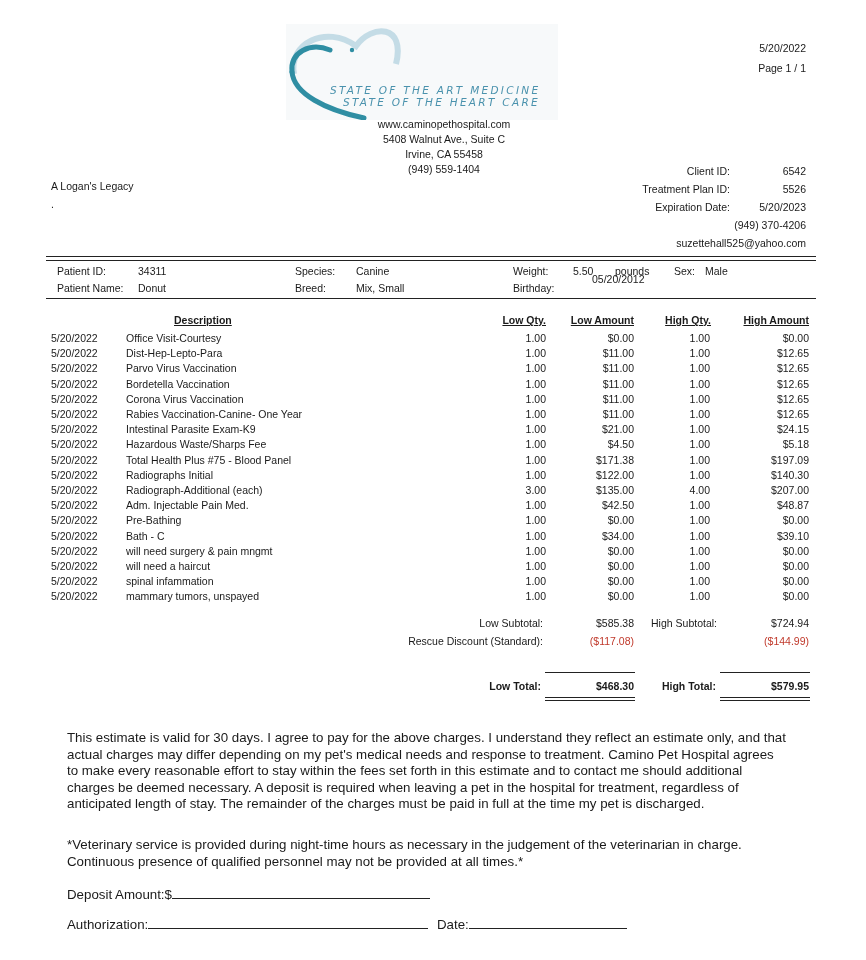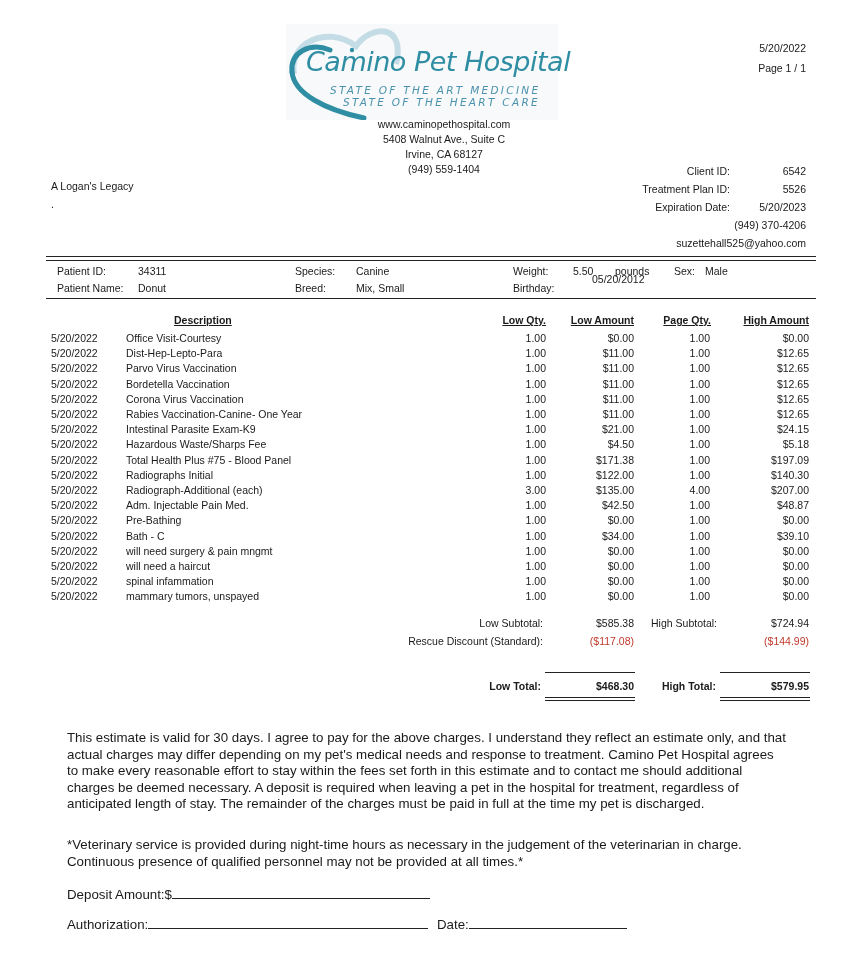--- a/index.html
+++ b/index.html
@@ -31,29 +31,28 @@
 </head>
 <body>
 
 <div class="abs logo">
   <svg width="272" height="96" viewBox="0 0 272 96">
     <path d="M8 50 C 2 20, 40 0, 70 22 C 86 0, 120 0, 110 40" fill="none" stroke="#c4dce6" stroke-width="6"></path>
     <path d="M6 48 C 8 70, 40 86, 78 94" fill="none" stroke="#2f8ea3" stroke-width="5" stroke-linecap="round"></path>
     <path d="M6 48 C 4 28, 24 18, 44 26" fill="none" stroke="#2f8ea3" stroke-width="5" stroke-linecap="round"></path>
     <circle cx="66" cy="26" r="2.2" fill="#2f8ea3"></circle>
   </svg>
-  <div class="logo-title">Camino Pet Hospital</div>
   <div class="logo-tag" style="left:44px; top:60px;">STATE OF THE ART MEDICINE</div>
   <div class="logo-tag" style="left:57px; top:72px;">STATE OF THE HEART CARE</div>
 </div>
 
 <div class="abs addr">
   <div>www.caminopethospital.com</div>
   <div>5408 Walnut Ave., Suite C</div>
-  <div>Irvine, CA 68127</div>
+  <div>Irvine, CA 55458</div>
   <div>(949) 559-1404</div>
 </div>
 
 <div class="abs topright" style="top:42px;">5/20/2022</div>
 <div class="abs topright" style="top:62px;">Page 1 / 1</div>
 
 <div class="abs sm" style="left:51px; top:180px;">A Logan's Legacy</div>
 <div class="abs sm" style="left:51px; top:198px;">.</div>
 
 <div class="abs kv-label" style="right:136px; top:165px;">Client ID:</div>
@@ -83,21 +82,21 @@
 <div class="abs pl" style="left:674px; top:265px;">Sex:</div>
 <div class="abs pl" style="left:705px; top:265px;">Male</div>
 <div class="abs pl" style="left:513px; top:282px;">Birthday:</div>
 <div class="abs pl" style="left:592px; top:273px;">05/20/2012</div>
 
 <div class="abs hr-single" style="top:298px;"></div>
 
 <div class="abs th" style="left:126px; top:314px;">Description</div>
 <div class="abs th r" style="right:320px; top:314px;">Low Qty.</div>
 <div class="abs th r" style="right:232px; top:314px;">Low Amount</div>
-<div class="abs th r" style="right:155px; top:314px;">Page Qty.</div>
+<div class="abs th r" style="right:155px; top:314px;">High Qty.</div>
 <div class="abs th r" style="right:57px; top:314px;">High Amount</div>
 
 <div class="abs" style="left:0; top:332px; width:866px;">
   <div class="row" style="top:0px;">
     <span style="left:51px;">5/20/2022</span>
     <span style="left:126px;">Office Visit-Courtesy</span>
     <span class="r" style="right:320px;">1.00</span>
     <span class="r" style="right:232px;">$0.00</span>
     <span class="r" style="right:156px;">1.00</span>
     <span class="r" style="right:57px;">$0.00</span>

